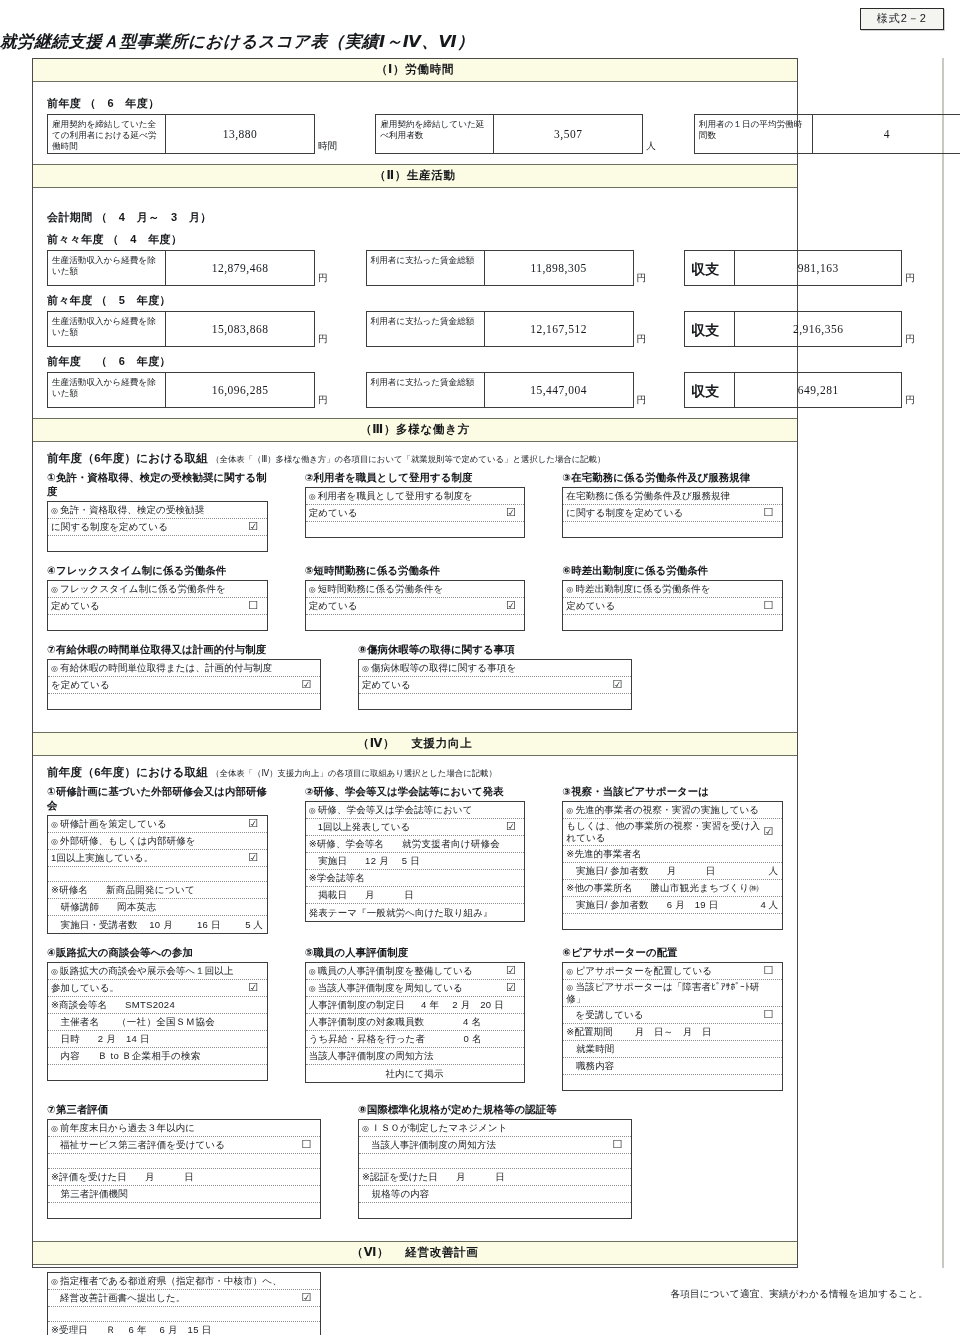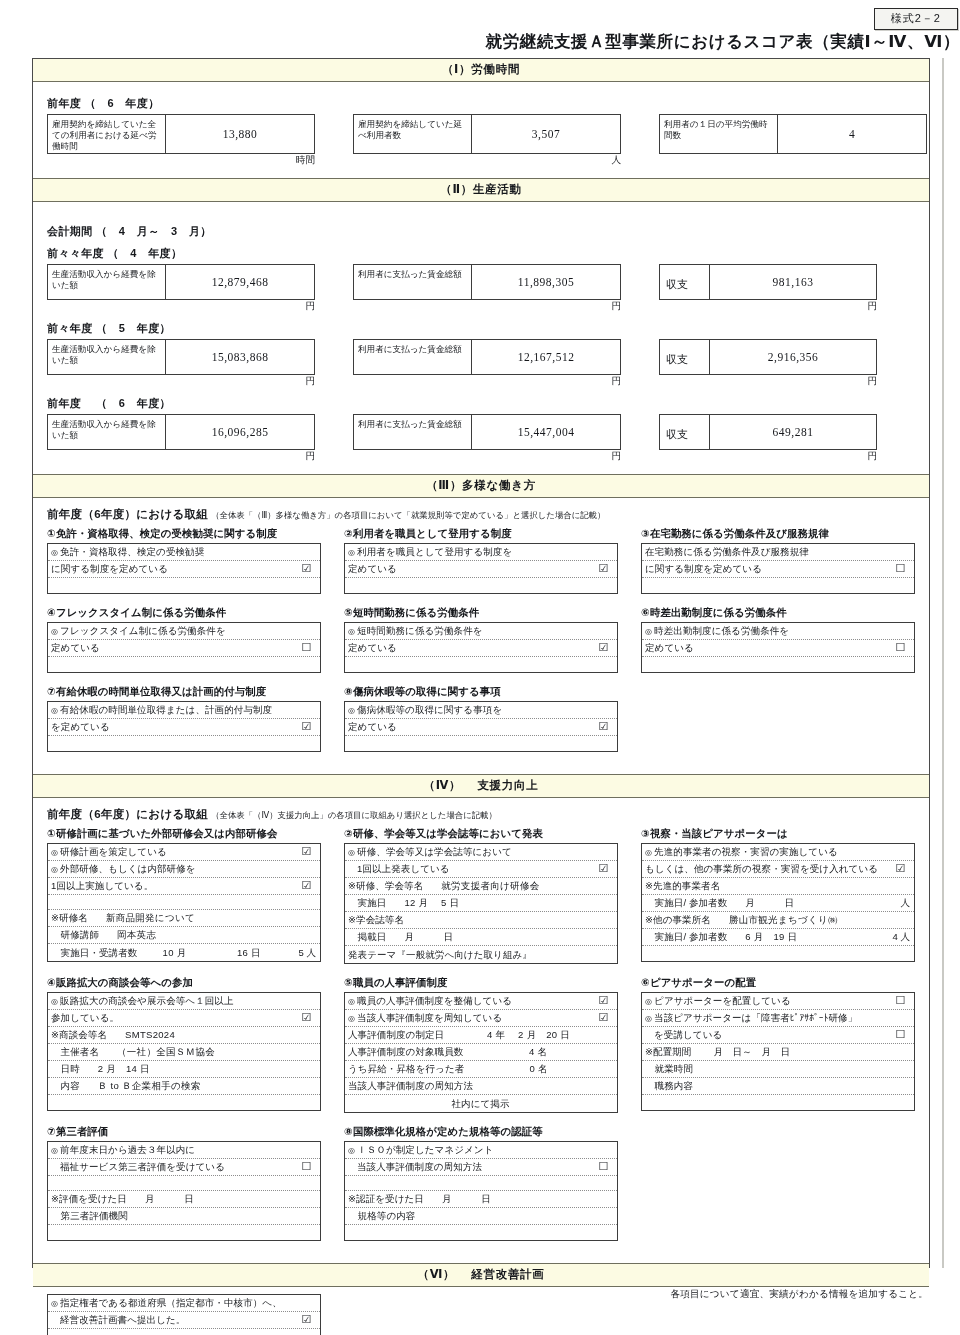--- a/index.html
+++ b/index.html
@@ -8,44 +8,45 @@
     width:960px; height:1335px;
     background:#ffffff;
     font-family:"Liberation Sans","DejaVu Sans",sans-serif;
     color:#16181c;
     position:relative;
     overflow:hidden;
   }
   .page { position:relative; width:960px; height:1335px; padding:0; }
 
   
-  .formno-wrap { position:absolute; top:8px; right:2px;border-radius:6px; }
+  .formno-wrap { position:absolute; top:8px; right:16px;border-radius:6px; }
   .formno {
     border:1.3px solid #2a2a2a;
     padding:2px 16px 3px;
     font-size:11px;
     letter-spacing:1px;
     background:#f4f4f1;
     box-shadow:1px 1px 0 #cfcfcb;
   }
 
   
   .doc-title {
-    text-align:right;
+    text-align:left;
     font-size:16.5px;
     font-weight:bold;
     letter-spacing:.6px;
     padding:31px 0 10px;
+    font-style:italic;
   }
 
   
   .frame {
     position:absolute;
     left:32px; top:58px;
-    width:898px; height:1210px;
+    width:766px; height:1210px;
     border:1.2px solid #4a4a4a;
     background:#fff;
   }
 
   
   .band {
     background:#fcfbe3;
     border-bottom:1px solid #6f6f5e;
     border-top:1px solid #6f6f5e;
     text-align:center;
@@ -60,54 +61,54 @@
   .sect-body { padding:7px 14px 10px; }
 
   .lead { font-size:11.5px; font-weight:bold; margin:2px 0 5px; letter-spacing:.3px;}
   .lead .note {
     font-weight:normal; font-size:8.4px; letter-spacing:0;
     padding-left:3px;
   }
 
   
   .triple { display:flex; gap:0; }
-  .triple .slot { display:flex; align-items:flex-end;flex-direction:column; }
+  .triple .slot { display:flex; align-items:flex-end; }
   .mbox {
     display:flex;
     border:1.1px solid #3d3d3d;
     height:40px;
   }
   .mbox .lbl {
     width:118px;
     border-right:1.1px solid #3d3d3d;
     font-size:8.6px;
     line-height:1.28;
     padding:4px 3px 0 4px;
     display:block;
   }
-  .mbox .lbl.narrow { width:50px; display:flex; align-items:center; justify-content:flex-start; padding-left:6px; font-size:11px;}
+  .mbox .lbl.narrow { width:50px; display:flex; align-items:center; justify-content:flex-start; padding-left:6px; font-size:14px;font-weight:bold;}
   .mbox .val {
     width:148px;
     display:flex; align-items:center; justify-content:center;
     font-size:11.5px;
     letter-spacing:.5px;
     font-family:"Liberation Serif",serif;
   }
   .unit {
     font-size:9.6px;
     align-self:flex-end;
     padding:0 0 1px 3px;
     white-space:nowrap;
   }
 
   .fy-label { font-size:11px; font-weight:bold; margin:7px 0 3px; letter-spacing:.4px;}
   .acct { font-size:11px; font-weight:bold; margin:15px 0 4px; letter-spacing:.4px;}
 
   
-  .grid3 { display:flex; gap:23px; margin-bottom:12px; }
+  .grid3 { display:flex; gap:37px; margin-bottom:12px; }
   .grid3 .col { width:274px; }
   .card-title { font-size:10.4px; font-weight:bold; margin:0 0 2px; letter-spacing:.1px; }
   .card {
     border:1.1px solid #3d3d3d;
     background:#fff;
   }
   .row {
     display:flex; align-items:center;
     min-height:17px;
     border-bottom:1px dotted #8d8d8d;

